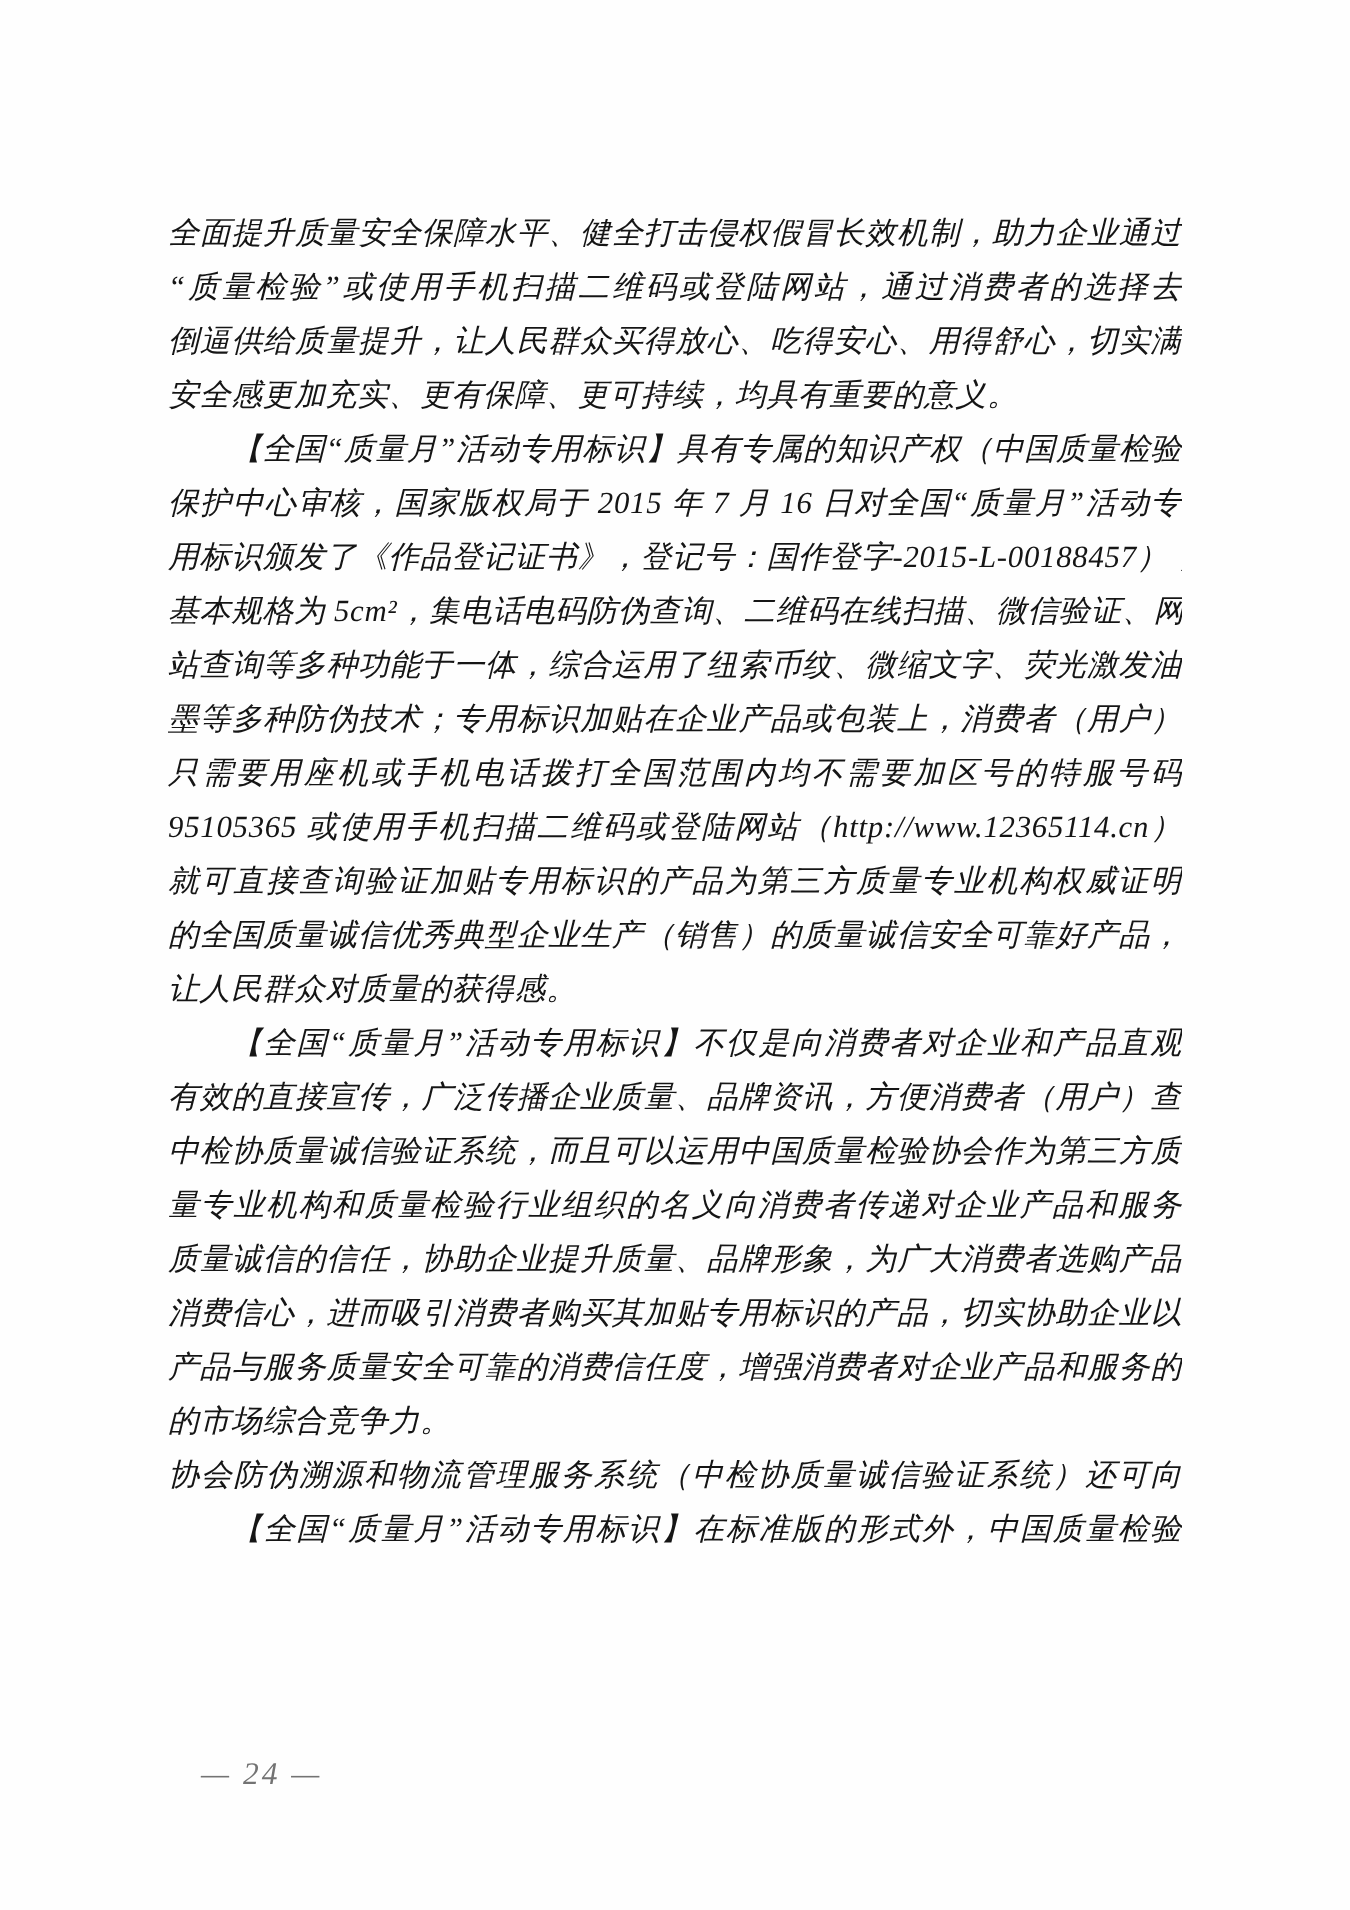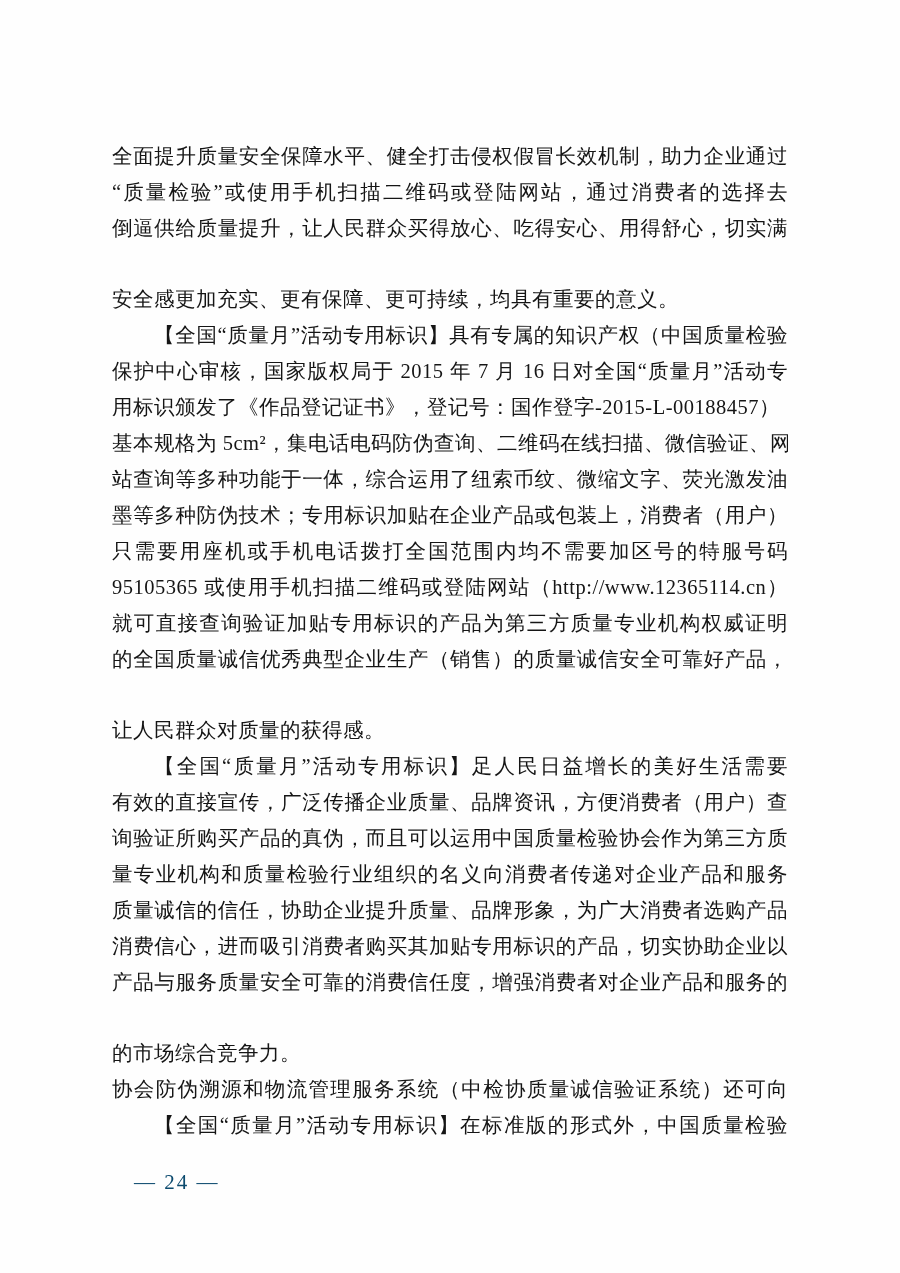--- a/index.html
+++ b/index.html
@@ -12,20 +12,21 @@
     background: #ffffff;
     position: relative;
     font-family: "Liberation Serif", "DejaVu Serif", serif;
     color: #151515;
     overflow: hidden;
   }
   .page {
     position: absolute;
     inset: 0;
     background: #fefefe;
+    font-style: italic;
   }
   .content {
     position: absolute;
     left: 112px;
     top: 138px;
     width: 676px;
   }
   .para {
     margin: 0;
     padding: 0;
@@ -35,33 +36,32 @@
     line-height: 36px;
     font-size: 20.5px;
     letter-spacing: 0.5px;
     text-align: justify;
     text-align-last: justify;
     overflow: hidden;
     white-space: nowrap;
   }
   .line.para-end {
     text-align-last: left;
-    margin-top: 35px;
   }
   .line.indent {
     text-indent: 42px;
   }
   .footer {
     position: absolute;
     left: 134px;
     top: 1167px;
     height: 30px;
     line-height: 30px;
     font-size: 21px;
-    color: #0c4a6e;
+    color: #737373;
     letter-spacing: 2px;
   }
 </style>
 </head>
 <body>
 
 <div class="page">
 
   <div class="content">
 
@@ -80,23 +80,23 @@
       <div class="line">站查询等多种功能于一体，综合运用了纽索币纹、微缩文字、荧光激发油</div>
       <div class="line">墨等多种防伪技术；专用标识加贴在企业产品或包装上，消费者（用户）</div>
       <div class="line">只需要用座机或手机电话拨打全国范围内均不需要加区号的特服号码</div>
       <div class="line">95105365 或使用手机扫描二维码或登陆网站（http://www.12365114.cn）</div>
       <div class="line">就可直接查询验证加贴专用标识的产品为第三方质量专业机构权威证明</div>
       <div class="line">的全国质量诚信优秀典型企业生产（销售）的质量诚信安全可靠好产品，</div>
       <div class="line para-end">让人民群众对质量的获得感。</div>
     </div>
 
     <div class="para">
-      <div class="line indent">【全国“质量月”活动专用标识】足人民日益增长的美好生活需要</div>
+      <div class="line indent">【全国“质量月”活动专用标识】不仅是向消费者对企业和产品直观</div>
       <div class="line">有效的直接宣传，广泛传播企业质量、品牌资讯，方便消费者（用户）查</div>
-      <div class="line">询验证所购买产品的真伪，而且可以运用中国质量检验协会作为第三方质</div>
+      <div class="line">中检协质量诚信验证系统，而且可以运用中国质量检验协会作为第三方质</div>
       <div class="line">量专业机构和质量检验行业组织的名义向消费者传递对企业产品和服务</div>
       <div class="line">质量诚信的信任，协助企业提升质量、品牌形象，为广大消费者选购产品</div>
       <div class="line">消费信心，进而吸引消费者购买其加贴专用标识的产品，切实协助企业以</div>
       <div class="line">产品与服务质量安全可靠的消费信任度，增强消费者对企业产品和服务的</div>
       <div class="line para-end">的市场综合竞争力。</div>
     </div>
 
     <div class="para">
       <div class="line">协会防伪溯源和物流管理服务系统（中检协质量诚信验证系统）还可向</div>
       <div class="line indent">【全国“质量月”活动专用标识】在标准版的形式外，中国质量检验</div>

